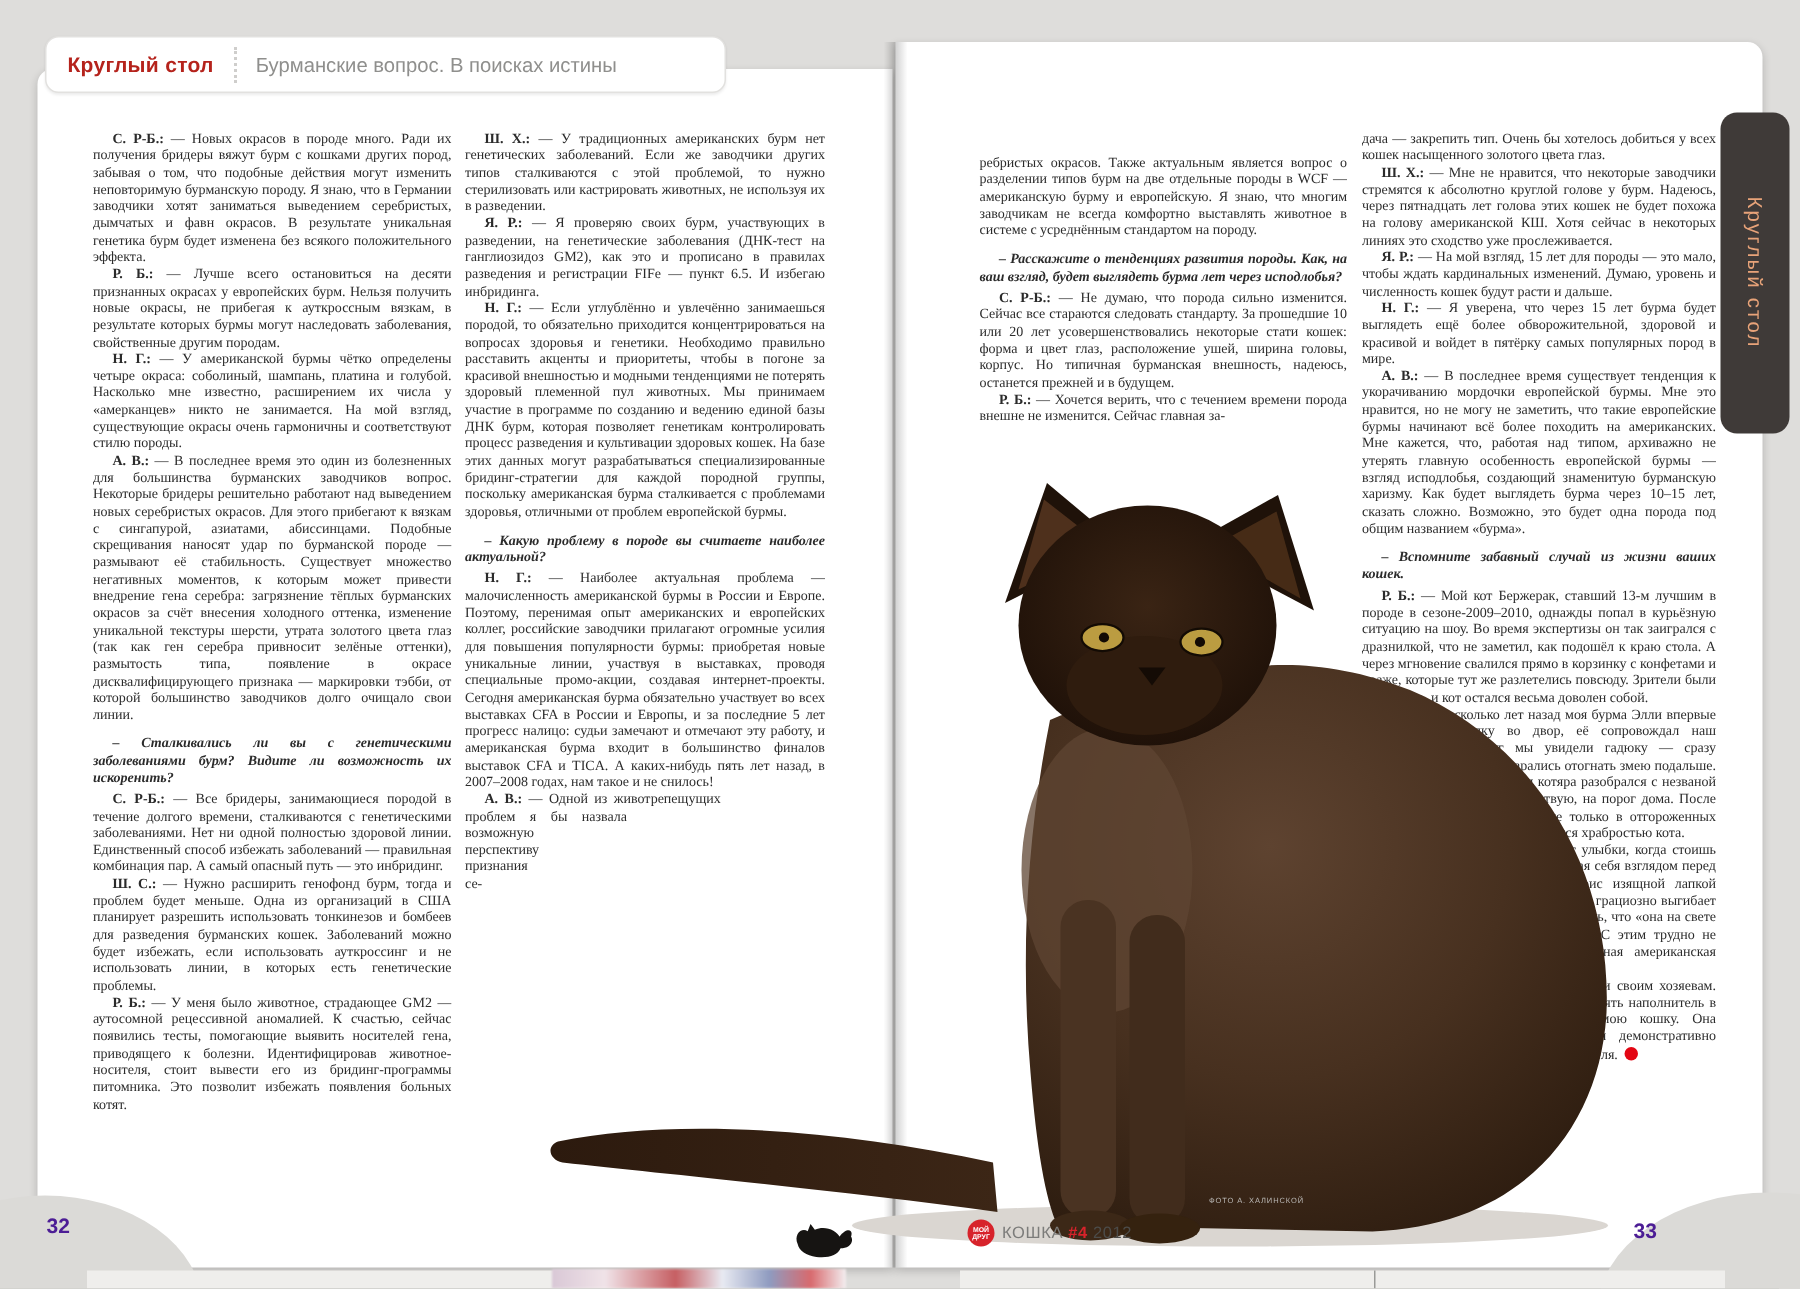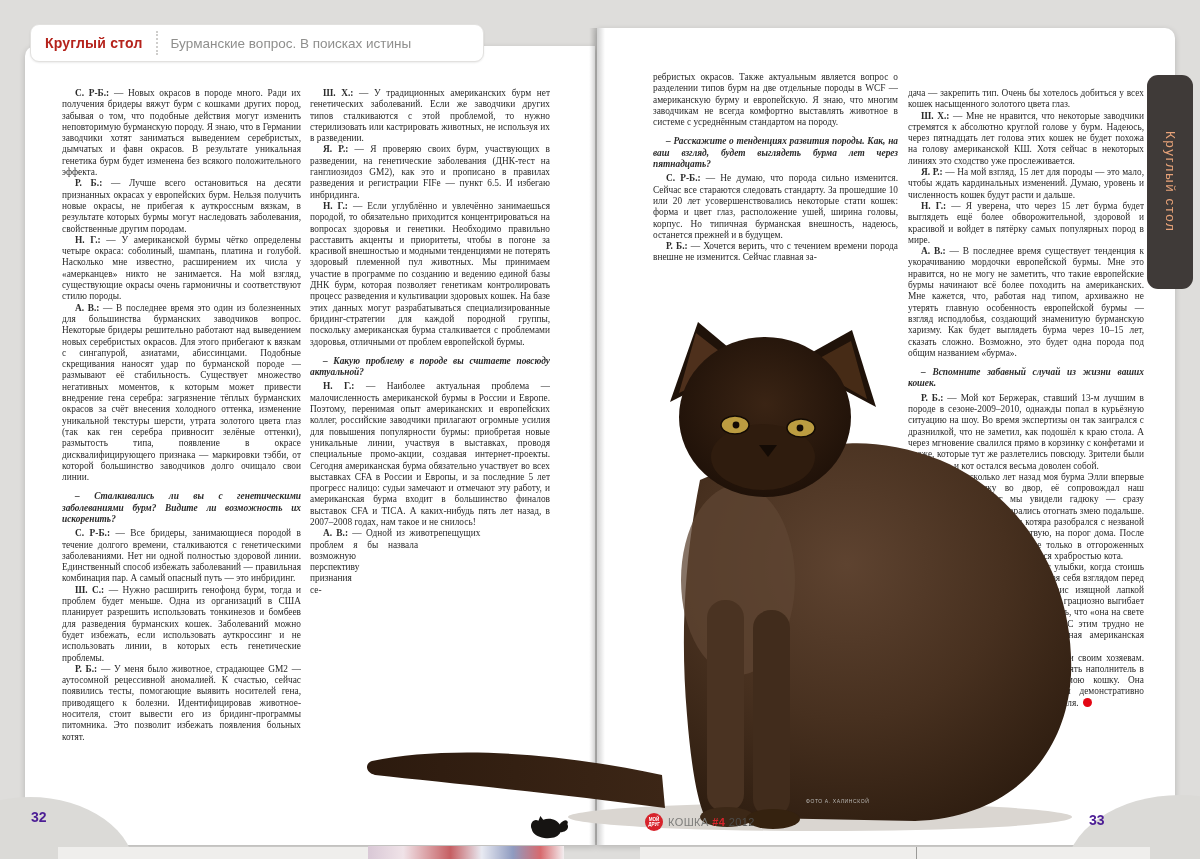--- a/index.html
+++ b/index.html
@@ -23,21 +23,21 @@
   
   #side-tab{position:absolute;left:1147px;top:75px;width:46px;height:214px;background:#3f3a38;
             border-radius:11px;display:flex;align-items:center;justify-content:center;}
   #side-tab span{writing-mode:vertical-rl;font-size:13.5px;letter-spacing:1.5px;white-space:nowrap;}
 
   
   .text-column{position:absolute;font-family:"Liberation Serif",serif;font-size:9.35px;
                line-height:11.3px;color:#2b2b2b;text-align:justify;overflow:hidden;}
   #col1{left:62px;top:88px;width:239px;height:718px;}
   #col2{left:310px;top:88px;width:240px;height:714px;}
-  #col3{left:653px;top:72px;width:245px;height:282px;}
+  #col3{left:653px;top:104px;width:245px;height:282px;}
   #col4{left:908px;top:88px;width:236px;height:716px;}
   .para{margin:0;text-indent:13px;}
   .question{font-weight:bold;font-style:italic;margin:8px 0 3px 0;}
   .speaker{font-weight:bold;font-style:normal;}
   .cont{text-indent:0;}
   .tail-spacer{float:right;width:196px;height:58px;margin-top:11px;
                shape-outside:polygon(100% 0,35% 30%,8% 62%,0 100%,100% 100%);}
   .end-dot{display:inline-block;width:9px;height:9px;border-radius:50%;vertical-align:-1px;margin-left:4px;}
 
   
@@ -98,27 +98,27 @@
       <p class="para answer"><b class="speaker">А. В.: </b>— В последнее время это один из болезненных для большинства бурманских заводчиков вопрос. Некоторые бридеры решительно работают над выведением новых серебристых окрасов. Для этого прибегают к вязкам с сингапурой, азиатами, абиссинцами. Подобные скрещивания наносят удар по бурманской породе — размывают её стабильность. Существует множество негативных моментов, к которым может привести внедрение гена серебра: загрязнение тёплых бурманских окрасов за счёт внесения холодного оттенка, изменение уникальной текстуры шерсти, утрата золотого цвета глаз (так как ген серебра привносит зелёные оттенки), размытость типа, появление в окрасе дисквалифицирующего признака — маркировки тэбби, от которой большинство заводчиков долго очищало свои линии.</p>
       <p class="para question">– Сталкивались ли вы с генетическими заболеваниями бурм? Видите ли возможность их искоренить?</p>
       <p class="para answer"><b class="speaker">С. Р-Б.: </b>— Все бридеры, занимающиеся породой в течение долгого времени, сталкиваются с генетическими заболеваниями. Нет ни одной полностью здоровой линии. Единственный способ избежать заболеваний — правильная комбинация пар. А самый опасный путь — это инбридинг.</p>
       <p class="para answer"><b class="speaker">Ш. С.: </b>— Нужно расширить генофонд бурм, тогда и проблем будет меньше. Одна из организаций в США планирует разрешить использовать тонкинезов и бомбеев для разведения бурманских кошек. Заболеваний можно будет избежать, если использовать ауткроссинг и не использовать линии, в которых есть генетические проблемы.</p>
       <p class="para answer"><b class="speaker">Р. Б.: </b>— У меня было животное, страдающее GM2 — аутосомной рецессивной аномалией. К счастью, сейчас появились тесты, помогающие выявить носителей гена, приводящего к болезни. Идентифицировав животное-носителя, стоит вывести его из бридинг-программы питомника. Это позволит избежать появления больных котят.</p>
     </div>
   <div class="text-column" id="col2">
       <p class="para answer"><b class="speaker">Ш. Х.: </b>— У традиционных американских бурм нет генетических заболеваний. Если же заводчики других типов сталкиваются с этой проблемой, то нужно стерилизовать или кастрировать животных, не используя их в разведении.</p>
       <p class="para answer"><b class="speaker">Я. Р.: </b>— Я проверяю своих бурм, участвующих в разведении, на генетические заболевания (ДНК-тест на ганглиозидоз GM2), как это и прописано в правилах разведения и регистрации FIFe — пункт 6.5. И избегаю инбридинга.</p>
       <p class="para answer"><b class="speaker">Н. Г.: </b>— Если углублённо и увлечённо занимаешься породой, то обязательно приходится концентрироваться на вопросах здоровья и генетики. Необходимо правильно расставить акценты и приоритеты, чтобы в погоне за красивой внешностью и модными тенденциями не потерять здоровый племенной пул животных. Мы принимаем участие в программе по созданию и ведению единой базы ДНК бурм, которая позволяет генетикам контролировать процесс разведения и культивации здоровых кошек. На базе этих данных могут разрабатываться специализированные бридинг-стратегии для каждой породной группы, поскольку американская бурма сталкивается с проблемами здоровья, отличными от проблем европейской бурмы.</p>
-      <p class="para question">– Какую проблему в породе вы считаете повсюду актуальной?</p>
+      <p class="para question">– Какую проблему в породе вы считаете наиболее актуальной?</p>
       <p class="para answer"><b class="speaker">Н. Г.: </b>— Наиболее актуальная проблема — малочисленность американской бурмы в России и Европе. Поэтому, перенимая опыт американских и европейских коллег, российские заводчики прилагают огромные усилия для повышения популярности бурмы: приобретая новые уникальные линии, участвуя в выставках, проводя специальные промо-акции, создавая интернет-проекты. Сегодня американская бурма обязательно участвует во всех выставках CFA в России и Европы, и за последние 5 лет прогресс налицо: судьи замечают и отмечают эту работу, и американская бурма входит в большинство финалов выставок CFA и TICA. А каких-нибудь пять лет назад, в 2007–2008 годах, нам такое и не снилось!</p>
       <p class="para answer"><span class="tail-spacer"></span><b class="speaker">А. В.: </b>— Одной из животрепещущих проблем я бы назвала возможную перспективу признания се-</p>
     </div>
   <div class="text-column" id="col3">
       <p class="para cont">ребристых окрасов. Также актуальным является вопрос о разделении типов бурм на две отдельные породы в WCF — американскую бурму и европейскую. Я знаю, что многим заводчикам не всегда комфортно выставлять животное в системе с усреднённым стандартом на породу.</p>
-      <p class="para question">– Расскажите о тенденциях развития породы. Как, на ваш взгляд, будет выглядеть бурма лет через пятнадцать?</p>
+      <p class="para question">– Расскажите о тенденциях развития породы. Как, на ваш взгляд, будет выглядеть бурма лет через исподлобья?</p>
       <p class="para answer"><b class="speaker">С. Р-Б.: </b>— Не думаю, что порода сильно изменится. Сейчас все стараются следовать стандарту. За прошедшие 10 или 20 лет усовершенствовались некоторые стати кошек: форма и цвет глаз, расположение ушей, ширина головы, корпус. Но типичная бурманская внешность, надеюсь, останется прежней и в будущем.</p>
       <p class="para answer"><b class="speaker">Р. Б.: </b>— Хочется верить, что с течением времени порода внешне не изменится. Сейчас главная за-</p>
     </div>
   <div class="text-column" id="col4">
       <p class="para cont">дача — закрепить тип. Очень бы хотелось добиться у всех кошек насыщенного золотого цвета глаз.</p>
       <p class="para answer"><b class="speaker">Ш. Х.: </b>— Мне не нравится, что некоторые заводчики стремятся к абсолютно круглой голове у бурм. Надеюсь, через пятнадцать лет голова этих кошек не будет похожа на голову американской КШ. Хотя сейчас в некоторых линиях это сходство уже прослеживается.</p>
       <p class="para answer"><b class="speaker">Я. Р.: </b>— На мой взгляд, 15 лет для породы — это мало, чтобы ждать кардинальных изменений. Думаю, уровень и численность кошек будут расти и дальше.</p>
       <p class="para answer"><b class="speaker">Н. Г.: </b>— Я уверена, что через 15 лет бурма будет выглядеть ещё более обворожительной, здоровой и красивой и войдет в пятёрку самых популярных пород в мире.</p>
       <p class="para answer"><b class="speaker">А. В.: </b>— В последнее время существует тенденция к укорачиванию мордочки европейской бурмы. Мне это нравится, но не могу не заметить, что такие европейские бурмы начинают всё более походить на американских. Мне кажется, что, работая над типом, архиважно не утерять главную особенность европейской бурмы — взгляд исподлобья, создающий знаменитую бурманскую харизму. Как будет выглядеть бурма через 10–15 лет, сказать сложно. Возможно, это будет одна порода под общим названием «бурма».</p>
       <p class="para question">– Вспомните забавный случай из жизни ваших кошек.</p>

